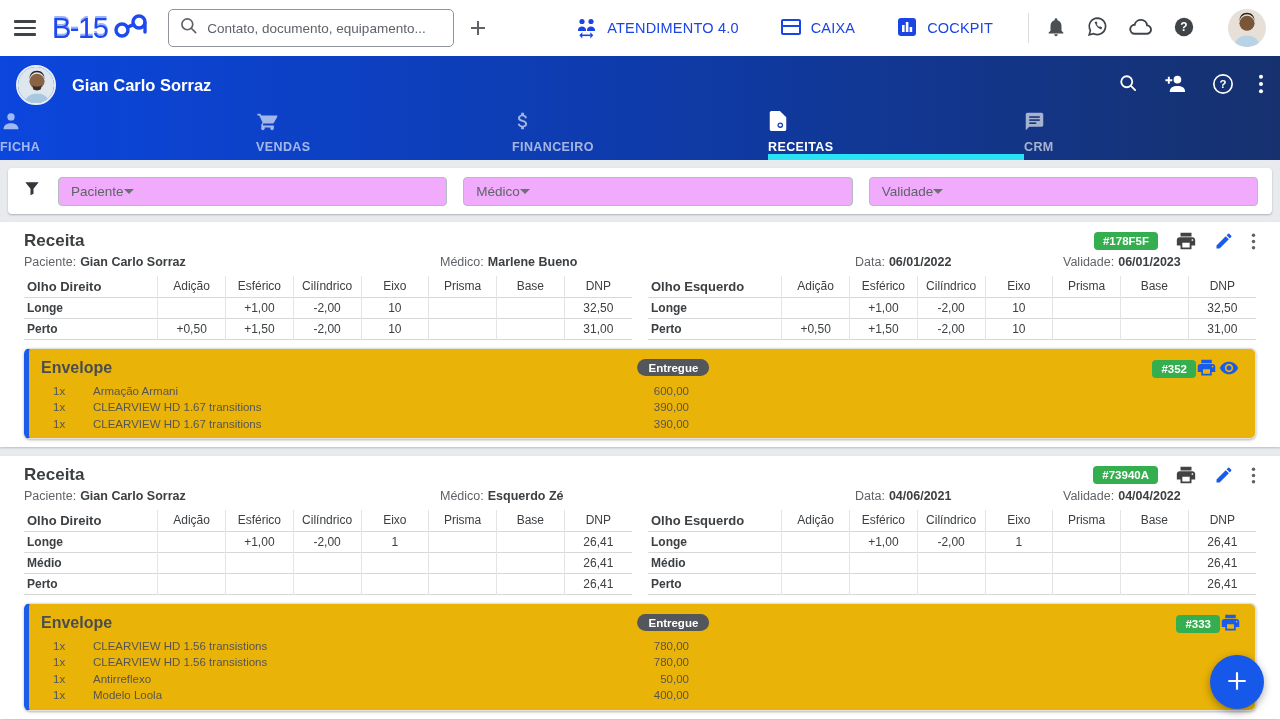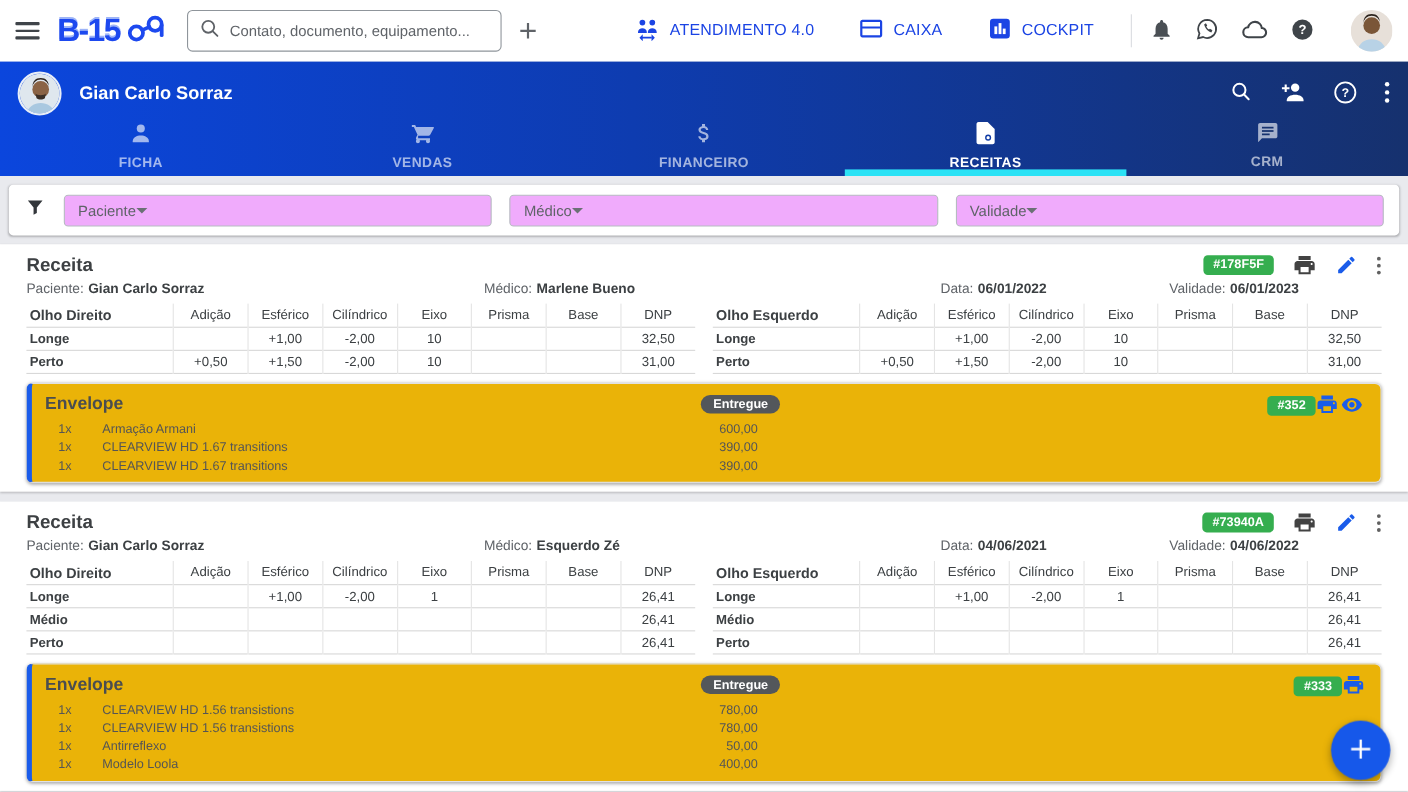--- a/index.html
+++ b/index.html
@@ -5,40 +5,40 @@
 *{box-sizing:border-box;margin:0;padding:0}
 html,body{width:1280px;height:720px}
 body{overflow:hidden;background:#e9eaee;font-family:"Liberation Sans",sans-serif;color:#3c4043}
 button{font-family:inherit;background:none;border:none;padding:0;cursor:pointer}
 
 
 .topbar{height:56px;background:#fff;display:flex;align-items:center;padding:0 14px}
 .hamburger{display:flex;flex-direction:column;gap:4px;margin-right:16px}
 .hamburger span{display:block;width:22px;height:2.5px;background:#3f4449;border-radius:1px}
 .logo{display:flex;align-items:center;gap:5px;margin-right:16px}
-.logo-text{font-size:29px;font-weight:700;color:#1d49ef;letter-spacing:-1.5px;text-shadow:0 -2px 0 #9db4f8}
+.logo-text{font-size:29px;font-weight:400;color:#1d49ef;letter-spacing:-1.5px;text-shadow:0 -2px 0 #9db4f8}
 .searchbox{width:286px;height:38px;border:1.5px solid #8f959b;border-radius:5px;display:flex;align-items:center;padding:0 10px;gap:8px;background:#fff}
 .searchbox input{border:0;outline:0;flex:1;font-size:13.5px;color:#3c4043;background:transparent}
 .searchbox input::placeholder{color:#5f6368}
 .add-doc{margin-left:12px;display:flex}
 .topnav{display:flex;align-items:center;gap:40px;margin-left:84px}
 .topnav-item{display:flex;align-items:center;gap:8px;color:#1b44e4;font-weight:400;font-size:14.5px;letter-spacing:.2px}
 .tdivider{width:1px;height:30px;background:#dadce0;margin-left:auto;margin-right:16px}
 .status-icons{display:flex;align-items:center;gap:19px}
 .avatar{border-radius:50%;overflow:hidden;flex:0 0 auto}
 .avatar-top{width:38px;height:38px;margin-left:14px}
 
 
 .bheader{height:104px;background:linear-gradient(90deg,#0b46dd 0%,#0e3cb0 45%,#16316e 100%)}
 .name-row{height:48px;display:flex;align-items:center;padding:10px 16px 0;color:#fff}
 .name-avatar{width:40px;height:40px;border:2px solid #e8eef7}
 .cust-name{font-size:16.5px;font-weight:700;margin-left:16px}
 .hdr-icons{margin-left:auto;display:flex;gap:24px;align-items:center}
 .tabs{display:flex;height:56px}
-.tab{flex:1;display:flex;flex-direction:column;align-items:center;justify-content:center;gap:4px;color:rgba(255,255,255,.62);position:relative;cursor:pointer}
+.tab{flex:1;display:flex;flex-direction:column;justify-content:center;gap:4px;color:rgba(255,255,255,.62);position:relative;cursor:pointer}
 .tab-label{font-size:12.5px;font-weight:700;letter-spacing:.4px}
 .tab.active{color:#fff}
 .tab.active::after{content:"";position:absolute;left:0;right:0;bottom:0;height:6px;background:#2be2f5}
 
 
 .filterbar{margin:8px;background:#fff;border-radius:4px;box-shadow:0 1px 2px rgba(0,0,0,.25);height:46px;display:flex;align-items:center;padding:0 14px;gap:16px}
 .fselect{flex:1;height:29px;border:1px solid #b6bbc1;border-radius:4px;display:flex;align-items:center;padding:0 12px;color:#5f6368;font-size:13.5px;background:#f0abfc;cursor:pointer}
 .caret{width:0;height:0;border-left:5px solid transparent;border-right:5px solid transparent;border-top:5px solid #6b7075}
 
 
@@ -481,21 +481,21 @@
               <circle cx="3" cy="12" r="2.2"></circle>
               <circle cx="3" cy="20" r="2.2"></circle>
             </svg>
         </button>
       </div>
     </div>
     <div class="meta">
       <div><span>Paciente:</span><b>Gian Carlo Sorraz</b></div>
       <div><span>Médico:</span><b>Esquerdo Zé</b></div>
       <div><span>Data:</span><b>04/06/2021</b></div>
-      <div><span>Validade:</span><b>04/06/2022</b></div>
+      <div><span>Validade:</span><b>04/04/2022</b></div>
     </div>
     <div class="tables">
       <table class="eye">
         <colgroup>
             <col class="c0">
             <col>
             <col>
             <col>
             <col>
             <col>

